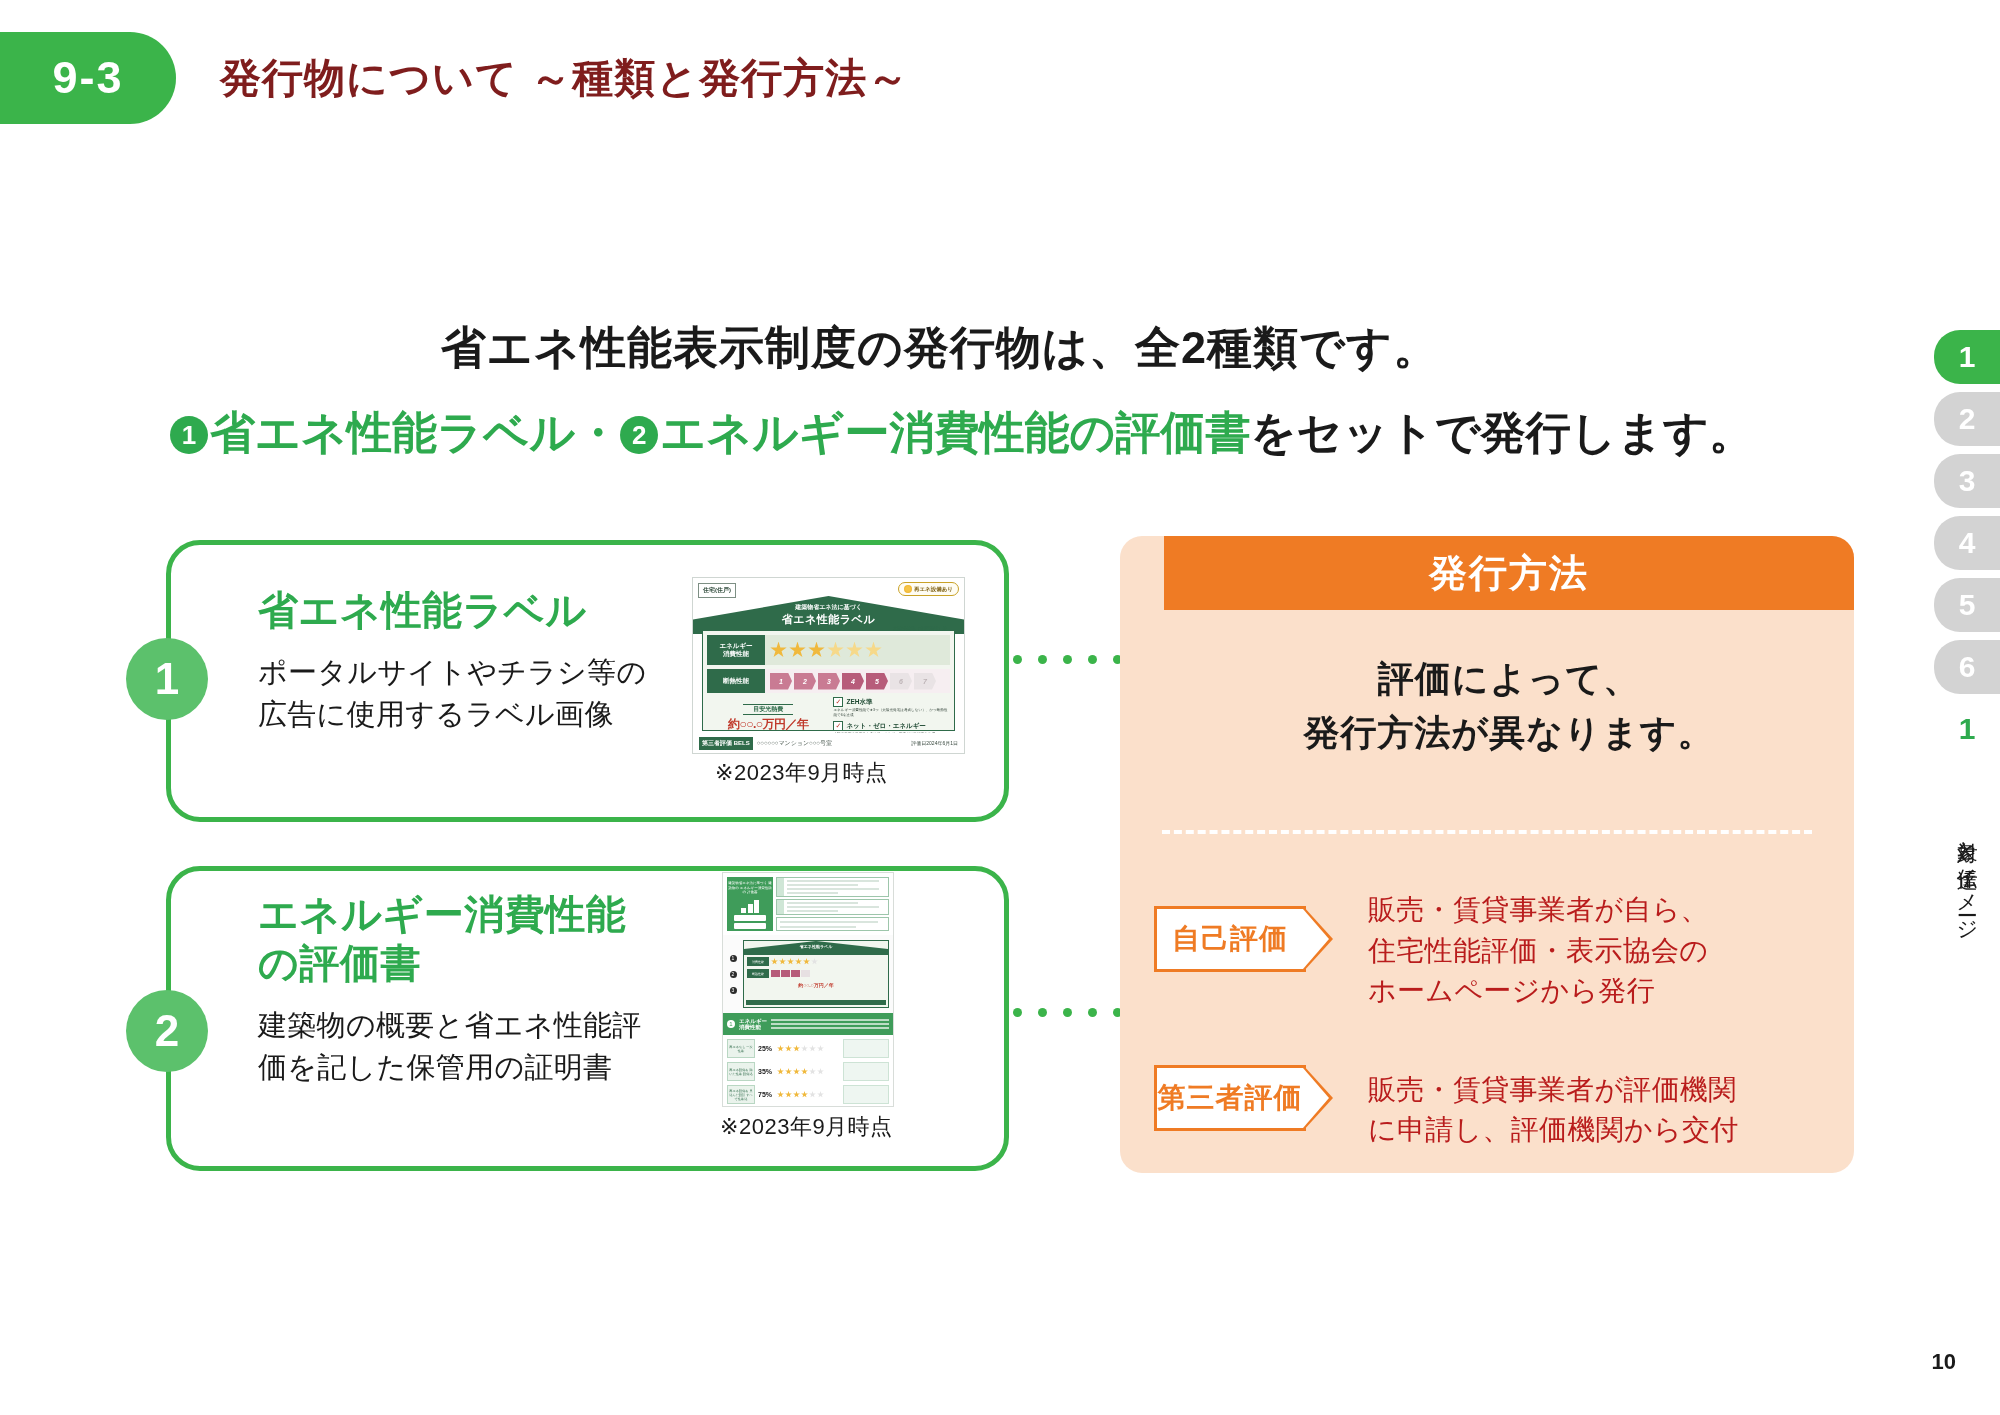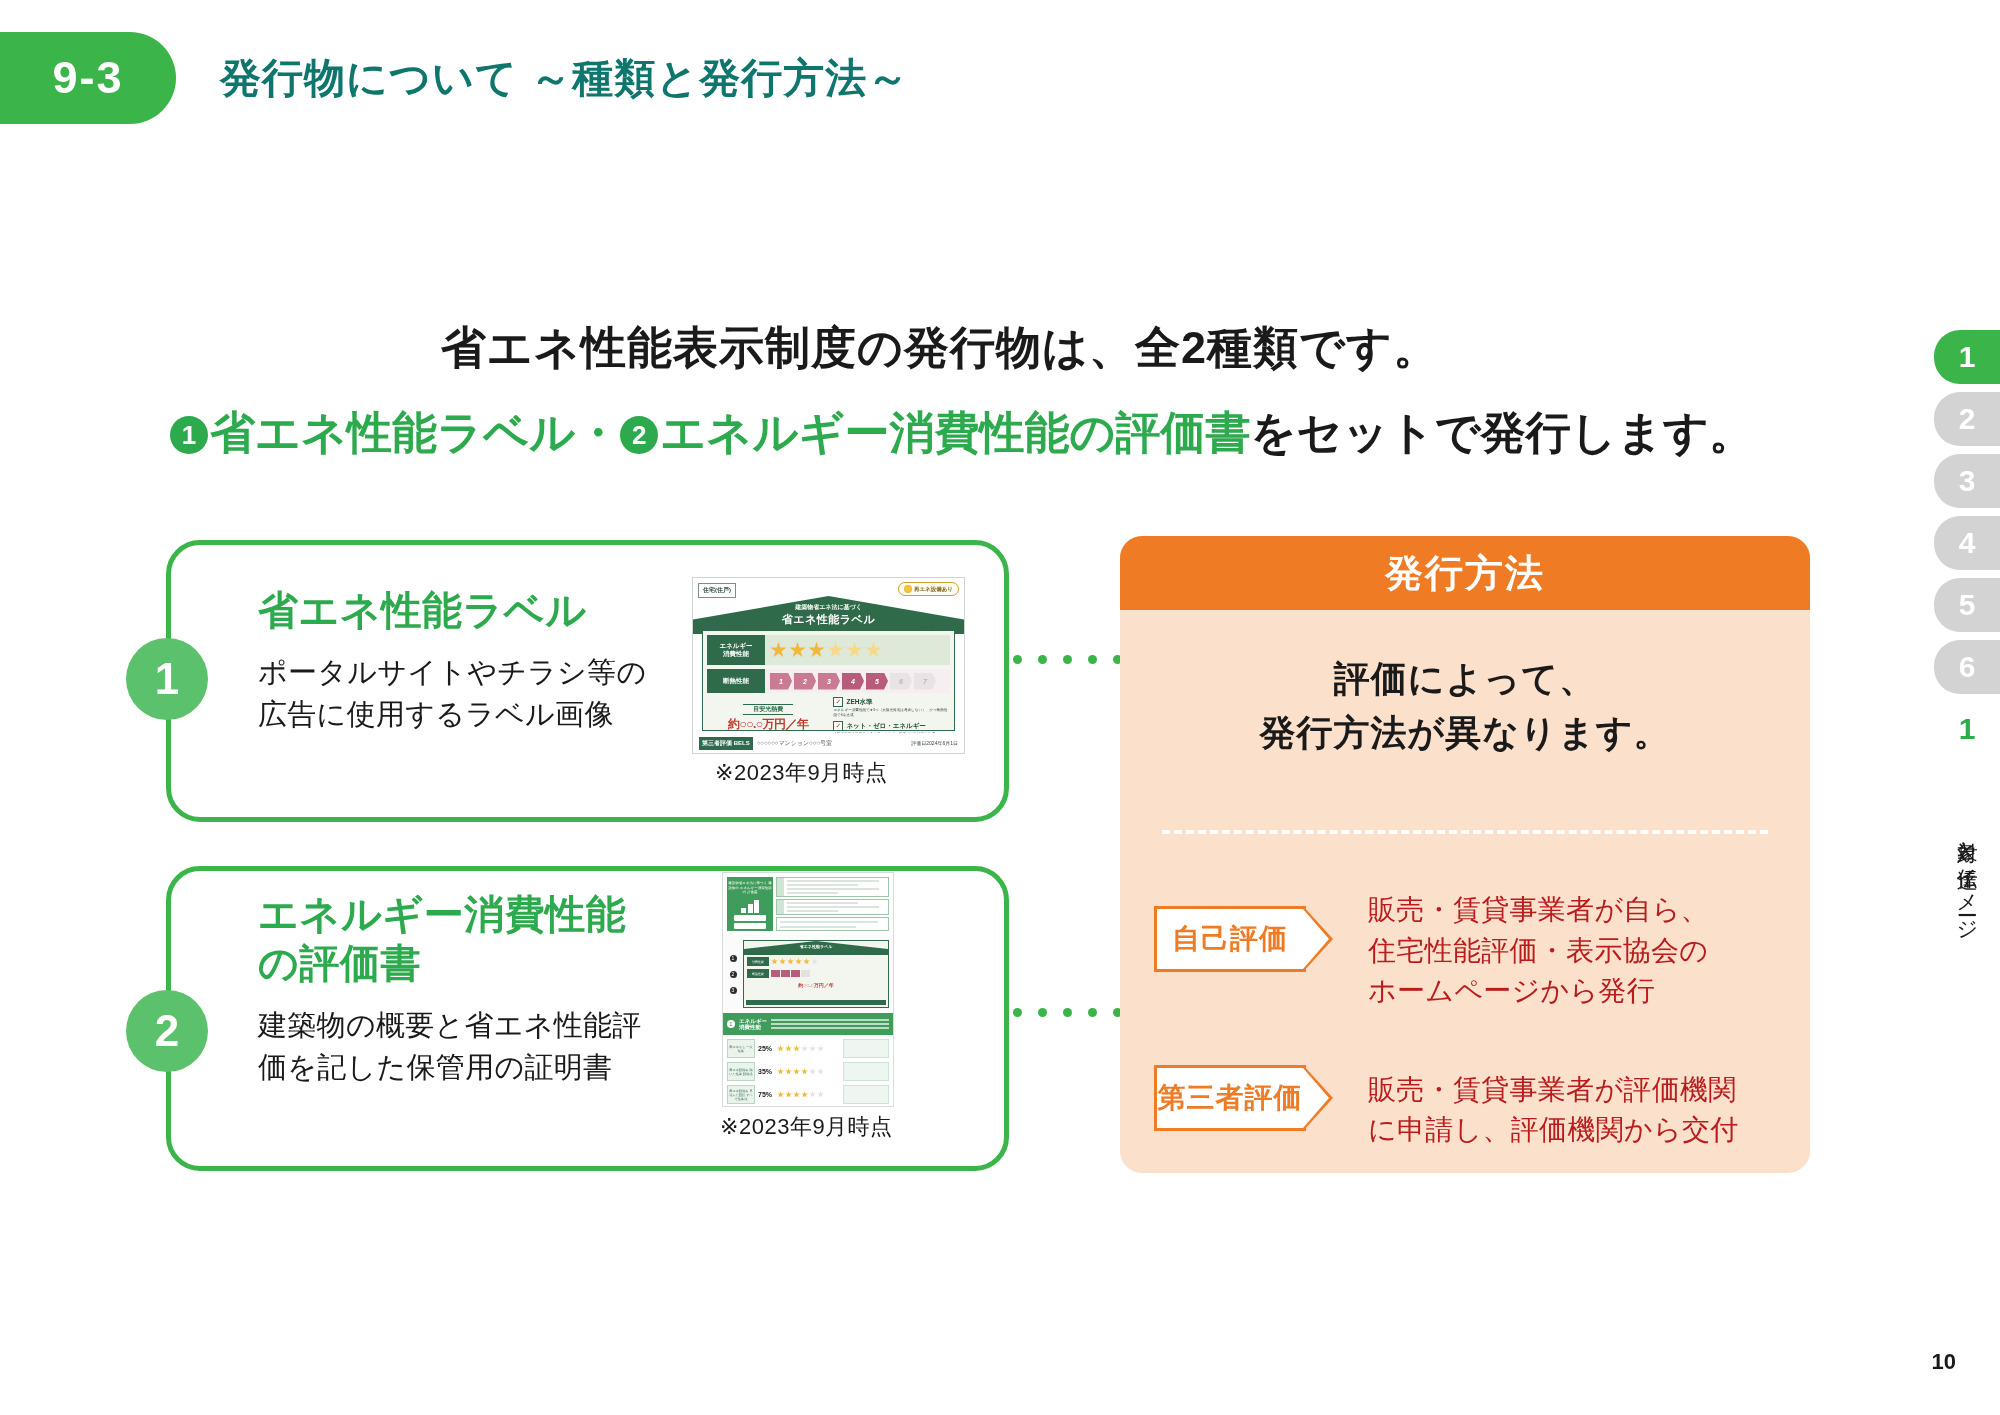--- a/index.html
+++ b/index.html
@@ -14,21 +14,21 @@
   
   .header{position:absolute;left:0;top:32px;height:92px;display:flex;align-items:center;}
   .section-badge{
     width:176px;height:92px;
     background:#3bb44a;
     border-top-right-radius:46px;border-bottom-right-radius:46px;
     display:flex;align-items:center;justify-content:center;
     color:#ffffff;font-size:45px;font-weight:bold;letter-spacing:2px;
   }
   .header-title{
-    margin-left:44px;font-size:41px;font-weight:bold;color:#0f766e;letter-spacing:1px;
+    margin-left:44px;font-size:41px;font-weight:bold;color:#7f1d1d;letter-spacing:1px;
   }
   
   .lead{position:absolute;left:0;top:318px;width:1880px;text-align:center;}
   .lead-line1{font-size:45px;font-weight:bold;color:#1a1a1a;letter-spacing:1px;line-height:1.35;}
   .lead-line2{font-size:45px;font-weight:bold;color:#1a1a1a;letter-spacing:0px;line-height:1.35;margin-top:24px;padding-left:44px;}
   .hl{color:#2eaa4e;}
   .circnum{
     display:inline-block;width:38px;height:38px;border-radius:50%;
     background:#2eaa4e;color:#fff;font-size:26px;font-weight:bold;
     text-align:center;line-height:38px;vertical-align:4px;margin-right:2px;
@@ -170,21 +170,21 @@
   .td-rowkey{width:26px;height:17px;background:#eaf3ec;border:1px solid #b9d7c3;font-size:3.2px;color:#2f6b4a;display:flex;align-items:center;justify-content:center;text-align:center;line-height:1.25;flex:none;}
   .td-rowpct{font-size:7px;font-weight:bold;color:#1a1a1a;width:16px;flex:none;}
   .td-rowstars{display:flex;gap:1px;flex:1;}
   .td-rowside{width:44px;height:17px;background:#eef6f1;border:1px solid #cde3d5;flex:none;}
   
   .dots{position:absolute;display:flex;gap:16px;}
   .dots i{width:9px;height:9px;border-radius:50%;background:#3bb44a;display:block;}
   
   .panel{
     position:absolute;left:1120px;top:536px;width:690px;height:637px;
-    background:#fbe0cb;border-radius:22px;overflow:hidden;
+    background:#fbe0cb;border-radius:22px;overflow:hidden;padding-left:44px;
   }
   .panel-head{
     height:74px;background:#ef7b24;color:#ffffff;
     display:flex;align-items:center;justify-content:center;
     font-size:38px;font-weight:bold;letter-spacing:2px;
   }
   .panel-lead{
     margin-top:42px;text-align:center;font-size:36px;font-weight:bold;color:#1a1a1a;
     line-height:1.5;letter-spacing:1px;
   }

